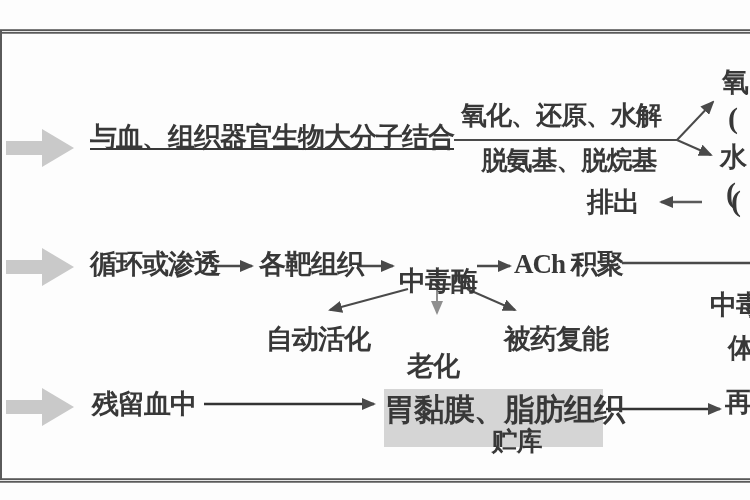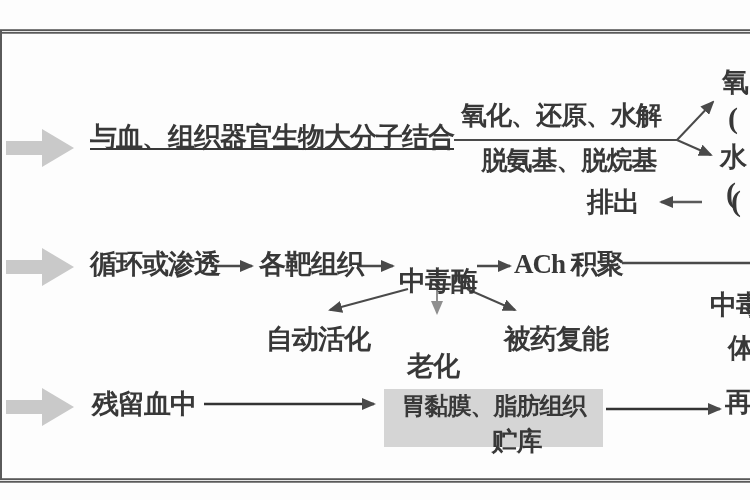--- a/index.html
+++ b/index.html
@@ -78,17 +78,17 @@
   <div class="txt" style="left:259px;top:251px;">各靶组织</div>
   <div class="txt" style="left:399px;top:268px;text-align:right;">中毒酶</div>
   <div class="txt" style="left:514px;top:251px;">ACh 积聚</div>
   <div class="txt" style="left:250px;top:326px;margin-left:16px;">自动活化</div>
   <div class="txt" style="left:407px;top:326px;margin-top:27px;">老化</div>
   <div class="txt" style="left:504px;top:326px;">被药复能</div>
   <div class="txt" style="left:710px;top:292px;">中毒</div>
   <div class="txt" style="left:728px;top:335px;">体</div>
 
   <div class="txt" style="left:92px;top:391px;">残留血中</div>
-  <div class="txt ctr" style="left:384px;top:394px;width:219px;font-size:24px;">胃黏膜、脂肪组织</div>
+  <div class="txt ctr" style="left:384px;top:394px;width:219px;font-size:31px;">胃黏膜、脂肪组织</div>
   <div class="txt ctr" style="left:384px;top:429px;width:265px;font-size:26px;">贮库</div>
   <div class="txt" style="left:725px;top:389px;">再</div>
 
 </div>
 
 </body></html>

